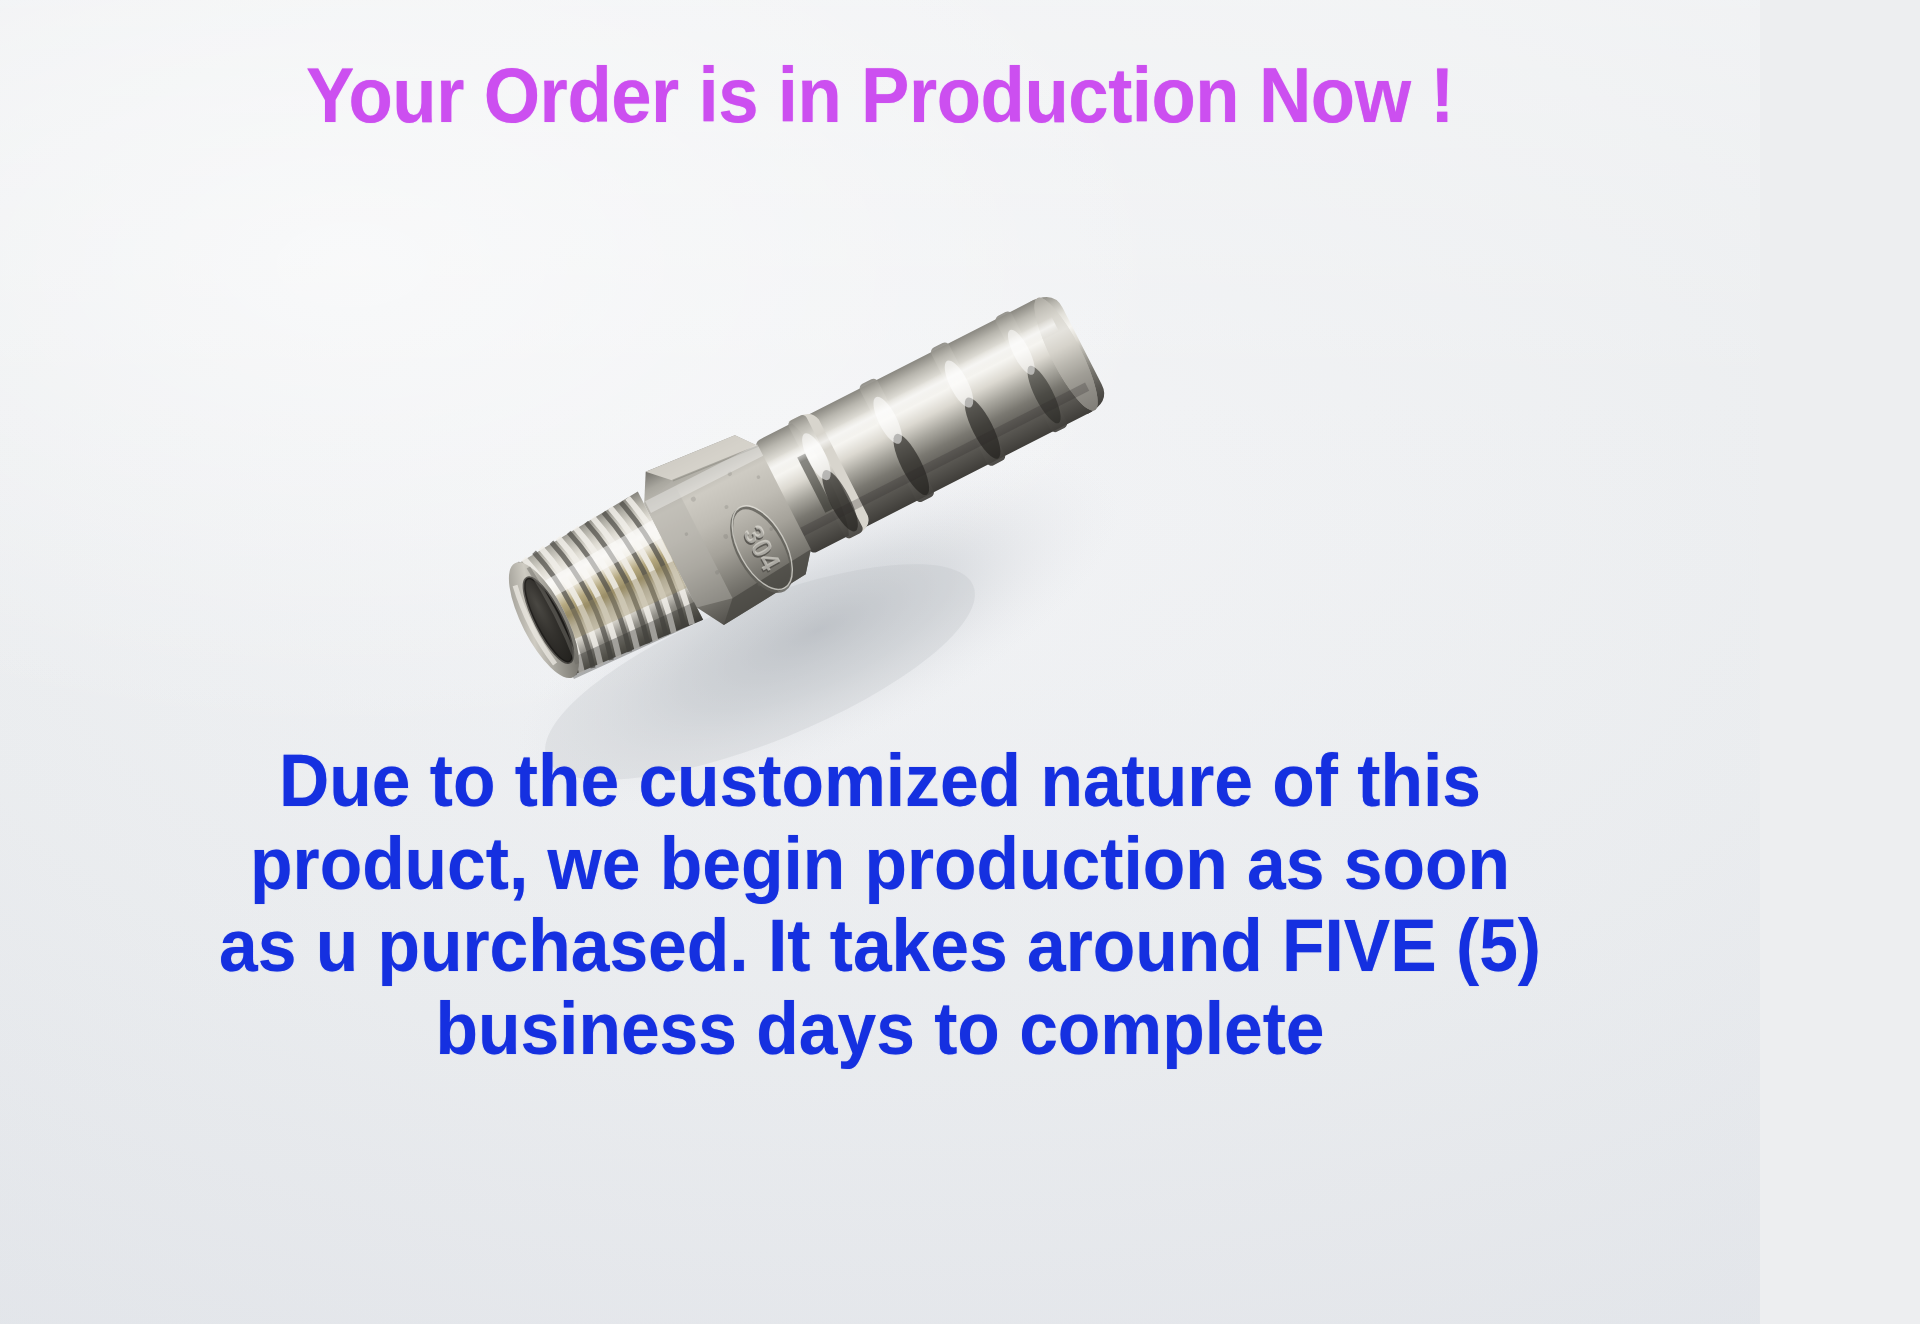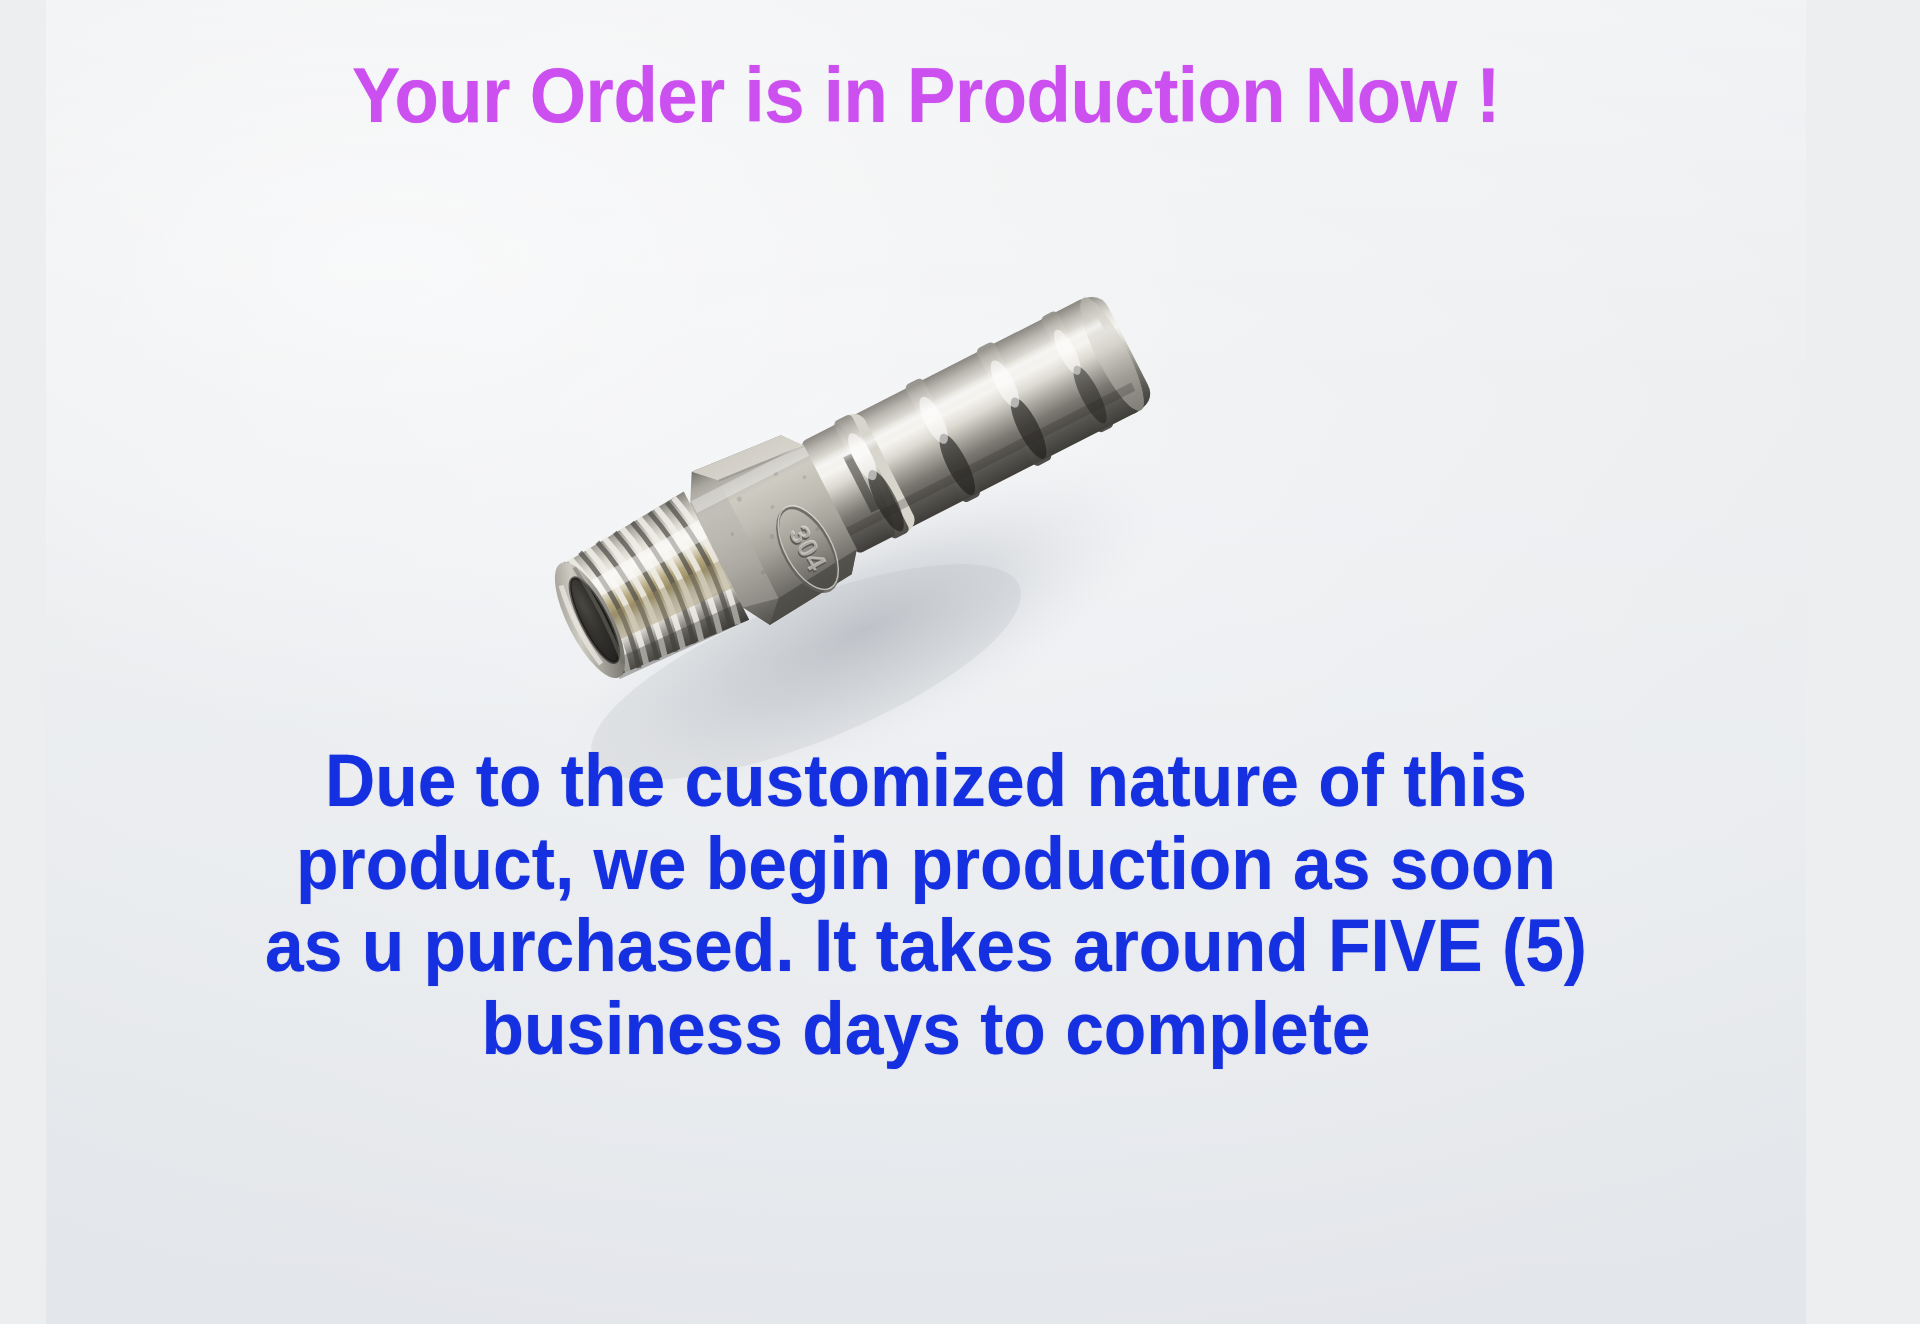--- a/index.html
+++ b/index.html
@@ -6,21 +6,20 @@
   body{
     width:1920px;height:1324px;overflow:hidden;
     font-family:"Liberation Sans","DejaVu Sans",sans-serif;
     background:#edeef0;
   }
   #stage{
     position:relative;width:1760px;height:1324px;
     background:
       radial-gradient(120% 90% at 50% 38%, #f3f4f6 0%, #eceef0 48%, #e6e8ec 78%, #e2e5ea 100%);
     overflow:hidden;
-    margin-left:46px;
   }
   
   .vignette{
     position:absolute;inset:0;pointer-events:none;
     background:
       radial-gradient(80% 60% at 20% 20%, rgba(255,255,255,.55), rgba(255,255,255,0) 60%),
       linear-gradient(180deg, rgba(255,255,255,.35) 0%, rgba(255,255,255,0) 30%, rgba(220,224,230,.28) 100%);
   }
 
   

